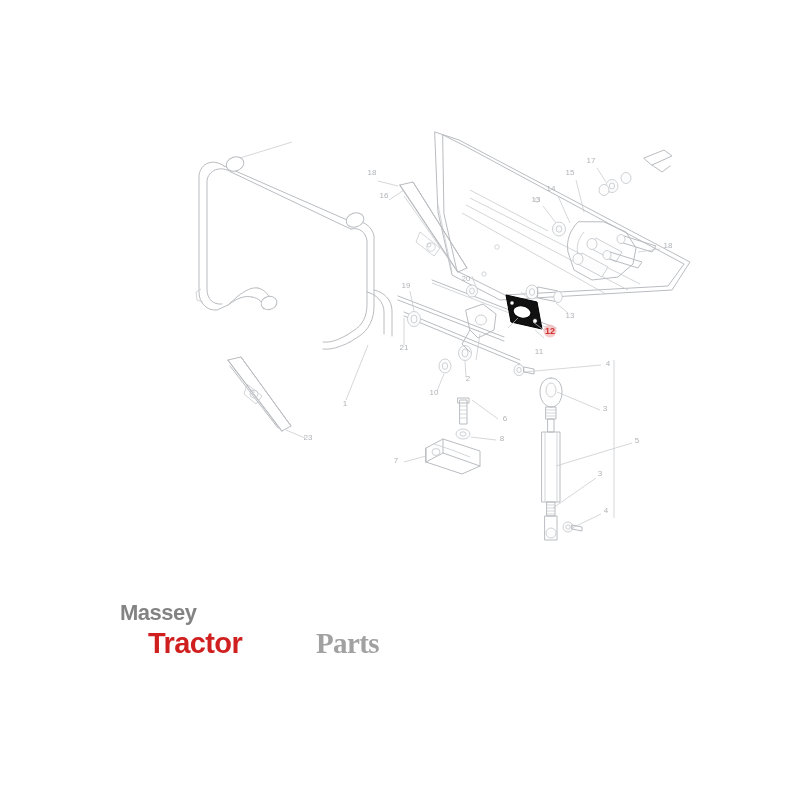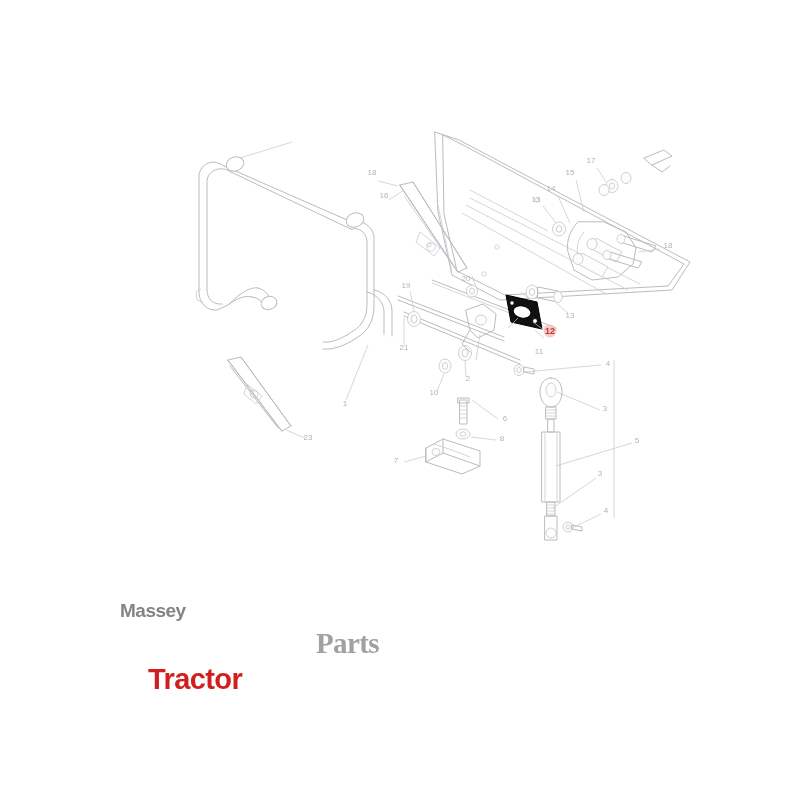--- a/index.html
+++ b/index.html
@@ -14,33 +14,32 @@
   svg.diagram{position:absolute;left:0;top:0;width:800px;height:800px;}
   .logo{
     position:absolute;
     left:118px; top:600px;
     width:220px; height:70px;
     user-select:none;
   }
   .logo-row{position:absolute;white-space:nowrap;}
   .logo-massey{
     left:2px; top:0px;
-    font-size:19px;
+    font-size:22px;
     font-weight:700;
     letter-spacing:-0.5px;
     color:#6e6e6e;
     opacity:.85;
   }
   .logo-tractor{
     left:30px; top:27px;
     font-size:29px;
     font-weight:700;
     letter-spacing:-0.6px;
     color:#d01f1f;
-    margin-top:36px;
   }
   .logo-parts{
     left:198px; top:27px;
     font-size:29px;
     font-weight:700;
     letter-spacing:-0.6px;
     color:#8a8a8a;
     opacity:.8;
     font-family:Liberation Serif, serif;
   }

